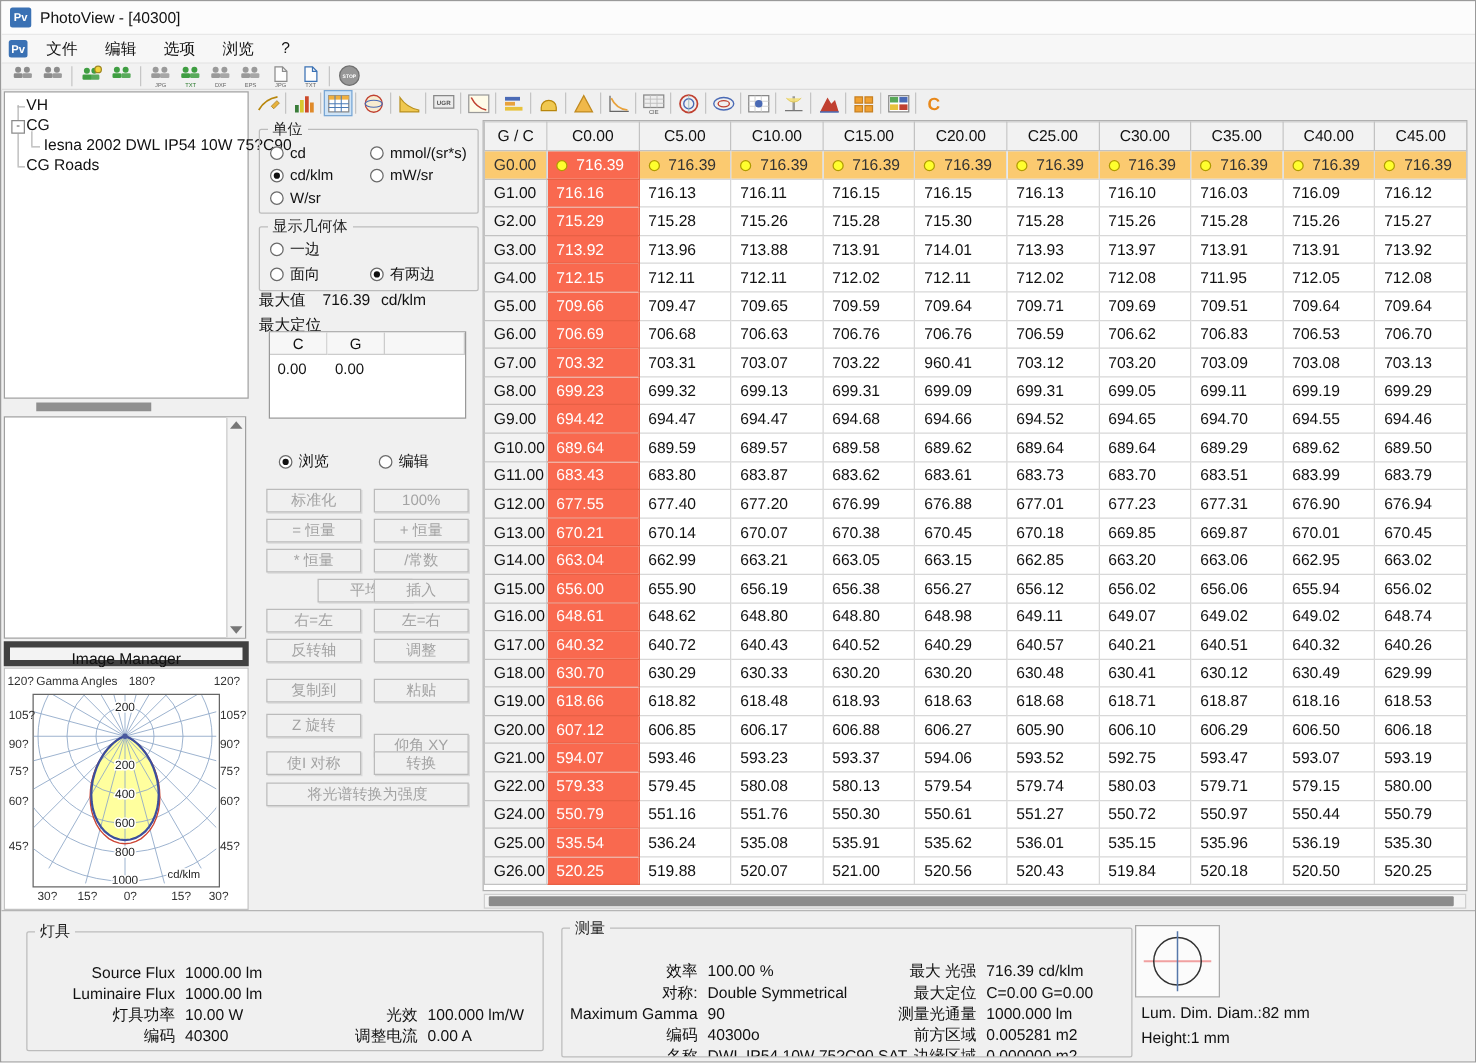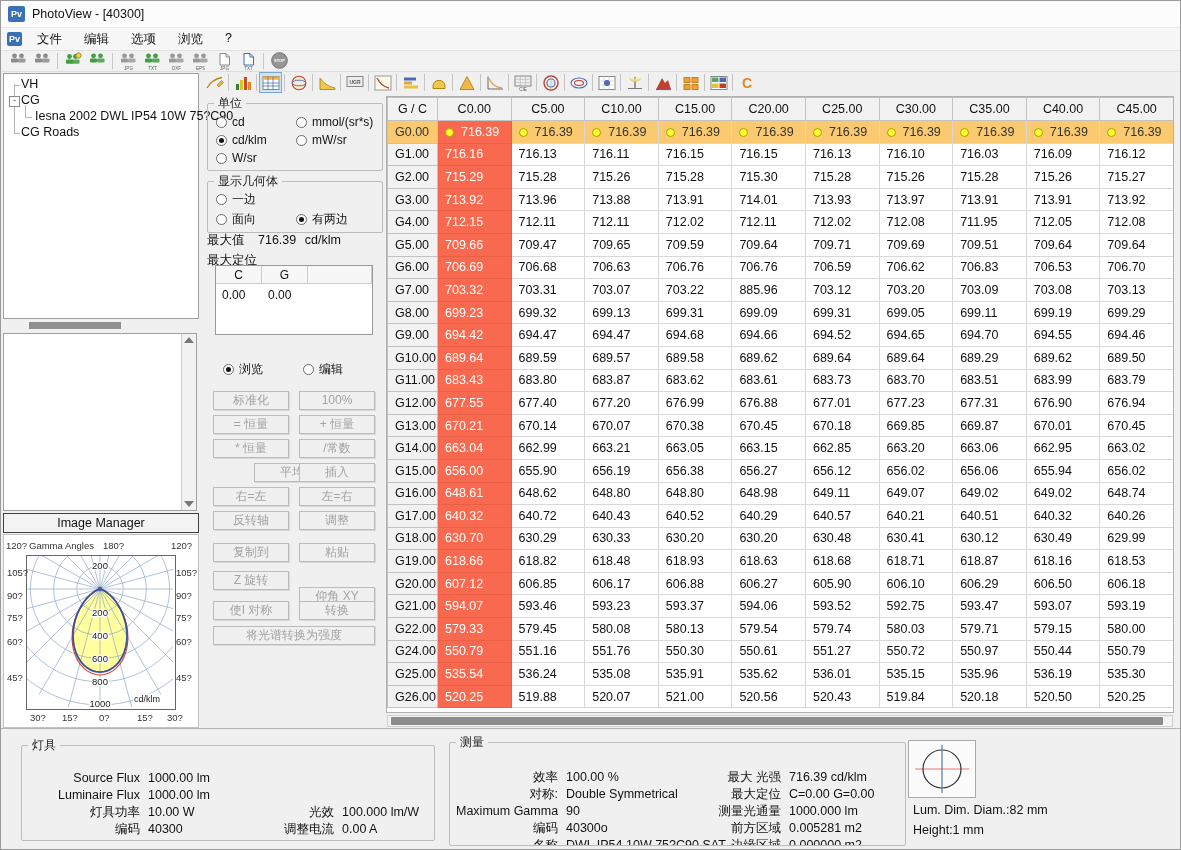--- a/index.html
+++ b/index.html
@@ -26,21 +26,21 @@
   .titem{position:absolute;font-size:12.5px;white-space:nowrap}
   .tline{position:absolute;background:#b4b4b4}
   .v{width:1px}.h{height:1px}
   .expander{position:absolute;width:9px;height:9px;border:1px solid #8a8a8a;background:#fff;font-size:9px;line-height:7px;text-align:center;color:#444}
   #treethumb{position:absolute;left:28px;top:321px;width:92px;height:7px;background:#8f8f8f}
   #listpanel{position:absolute;left:2px;top:332px;width:194px;height:178px;background:#fff;border:1px solid #a0a0a0;box-sizing:border-box}
   .vscroll{position:absolute;right:0;top:0;width:15px;height:100%;background:#f2f2f2;border-left:1px solid #ccc;box-sizing:border-box}
   .varrow{position:absolute;left:2px;width:0;height:0;border-left:5px solid transparent;border-right:5px solid transparent}
   .varrow.up{top:3px;border-bottom:6px solid #777}
   .varrow.dn{bottom:3px;border-top:6px solid #777}
-  #imgmgr{position:absolute;left:2px;top:512px;width:196px;height:20px;background:#f3f3f3;border:1px solid #404040;
+  #imgmgr{position:absolute;left:2px;top:512px;width:196px;height:20px;background:#f3f3f3;border:5px solid #404040;
           box-sizing:border-box;text-align:center;line-height:18px;font-size:12.5px}
   #chartarea{position:absolute;left:2px;top:533px;width:196px;height:194px;background:#fff;border:1px solid #c2c2c2;box-sizing:border-box}
   #polarframe{position:absolute;left:22px;top:20px;width:148px;height:153px;border:1px solid #666}
   .clab{position:absolute;font-size:9.5px;color:#333;white-space:nowrap}
   
   fieldset.gbox{position:absolute;border:1px solid #bcbcbc;border-radius:2px;margin:0;padding:0;overflow:hidden}
   fieldset.gbox legend{font-size:12px;padding:0 4px;margin-left:6px;color:#222}
   .radiogroup{position:absolute}
   .radiorow{height:18px;line-height:18px;white-space:nowrap;font-size:12px}
   .radio{width:11px;height:11px;border-radius:50%;border:1px solid #6a6a6a;background:#fff;display:inline-block;
@@ -631,21 +631,21 @@
             <td class="">706.83</td>
             <td class="">706.53</td>
             <td class="">706.70</td>
           </tr>
           <tr>
             <td class="rowhead">G7.00</td>
             <td class="redcol">703.32</td>
             <td class="">703.31</td>
             <td class="">703.07</td>
             <td class="">703.22</td>
-            <td class="">885.96</td>
+            <td class="">960.41</td>
             <td class="">703.12</td>
             <td class="">703.20</td>
             <td class="">703.09</td>
             <td class="">703.08</td>
             <td class="">703.13</td>
           </tr>
           <tr>
             <td class="rowhead">G8.00</td>
             <td class="redcol">699.23</td>
             <td class="">699.32</td>

